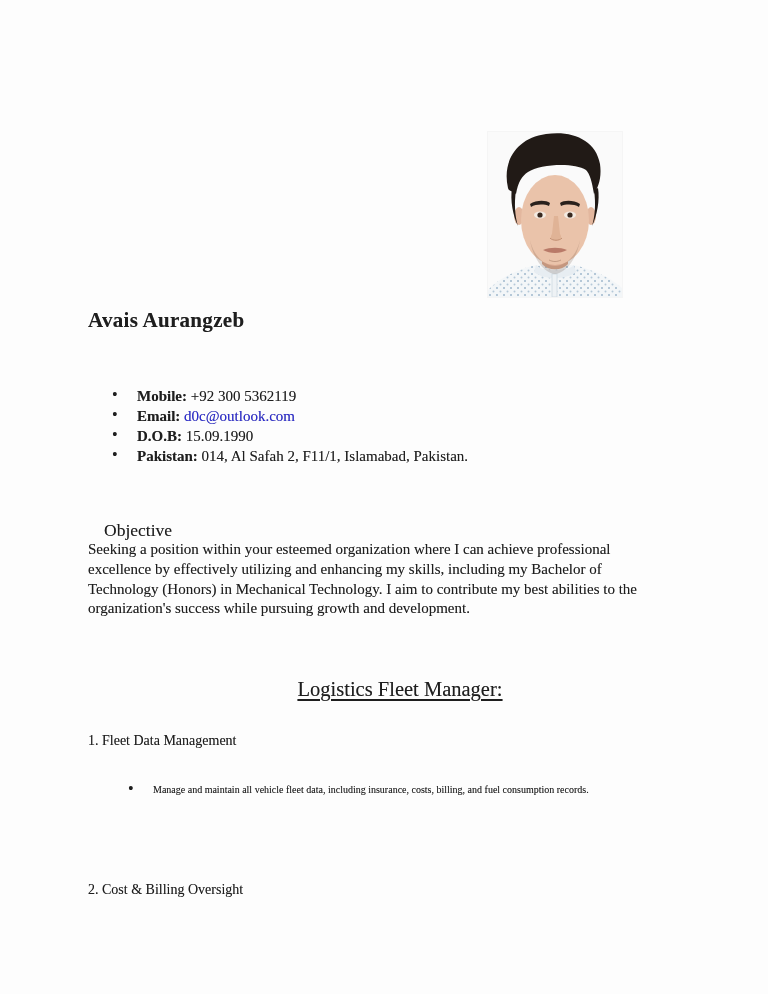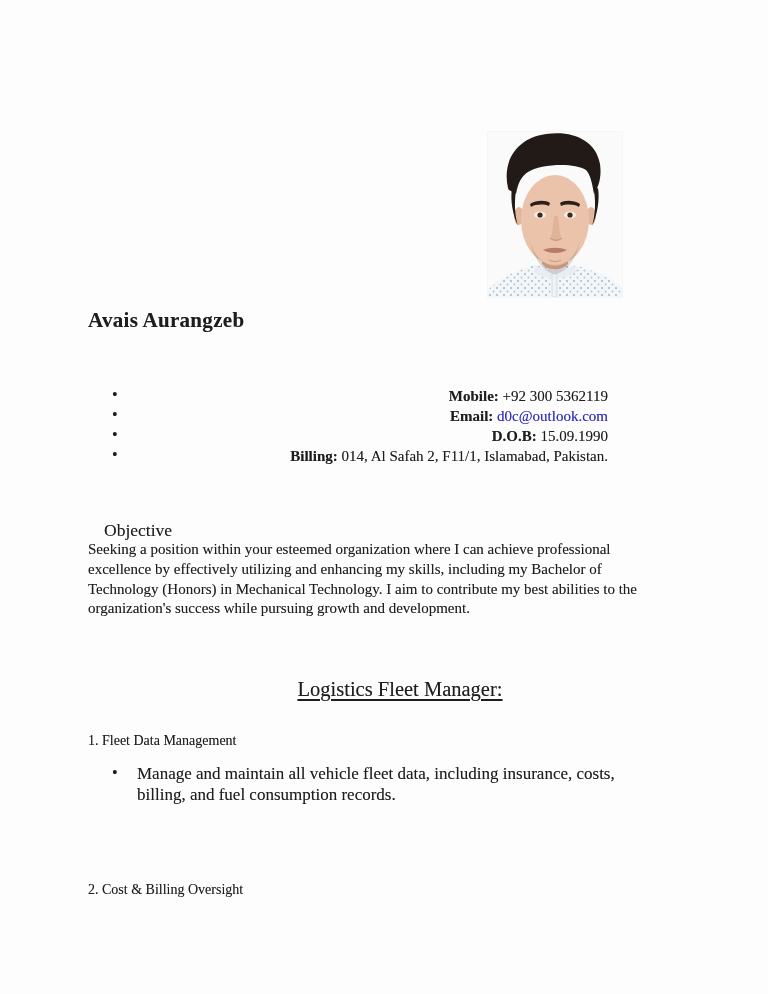--- a/index.html
+++ b/index.html
@@ -19,21 +19,21 @@
   .photo svg { display:block; width:100%; height:100%; }
   .name {
     position:absolute; left:88px; top:308px; margin:0;
     font-size:21px; font-weight:700; letter-spacing:0.3px;
   }
   .contact {
     position:absolute; left:108px; top:386px; width:500px;
     margin:0; padding:0; list-style:none;
     font-size:15px; line-height:20px;
   }
-  .contact li { position:relative; padding-left:29px;text-align:right; }
+  .contact li { position:relative; padding-left:29px; }
   .contact li::before {
     content:"\2022"; position:absolute; left:4px; top:-1px;
     font-size:16px; color:#1e1e1e;
   }
   .contact b { font-weight:700; }
   .link {
     color:var(--link, #2b2bd5); text-decoration:none;
     cursor:pointer;
   }
   .obj-h {
@@ -50,22 +50,22 @@
     text-decoration:underline; text-underline-offset:3px;
   }
   .sec {
     position:absolute; left:88px; margin:0;
     font-size:14px; font-weight:400;
   }
   .sec1 { top:733px; }
   .sec2 { top:882px;text-align:right; }
   .bullets {
     position:absolute; left:108px; top:764px; width:551px;
-    margin:0; padding:0; list-style:none;
-    font-size:17px; line-height:20.5px;
+    margin:16px; padding:0; list-style:none;
+    font-size:10px; line-height:20.5px;
   }
   .bullets li { position:relative; padding-left:29px; }
   .bullets li::before {
     content:"\2022"; position:absolute; left:4px; top:-1px;
     font-size:16px; color:#1e1e1e;
   }
 </style>
 </head>
 <body>
 
@@ -129,21 +129,21 @@
     </li>
     <li>
       <b>Email:</b>
       <a class="link">d0c@outlook.com</a>
     </li>
     <li>
       <b>D.O.B:</b>
       <span>15.09.1990</span>
     </li>
     <li>
-      <b>Billing:</b>
+      <b>Pakistan:</b>
       <span>014, Al Safah 2, F11/1, Islamabad, Pakistan.</span>
     </li>
   </ul>
 
   <h2 class="obj-h">Objective</h2>
 
   <p class="obj-p">Seeking a position within your esteemed organization where I can achieve professional excellence by effectively utilizing and enhancing my skills, including my Bachelor of Technology (Honors) in Mechanical Technology. I aim to contribute my best abilities to the organization's success while pursuing growth and development.</p>
 
   <h2 class="role">Logistics Fleet Manager:</h2>
 

